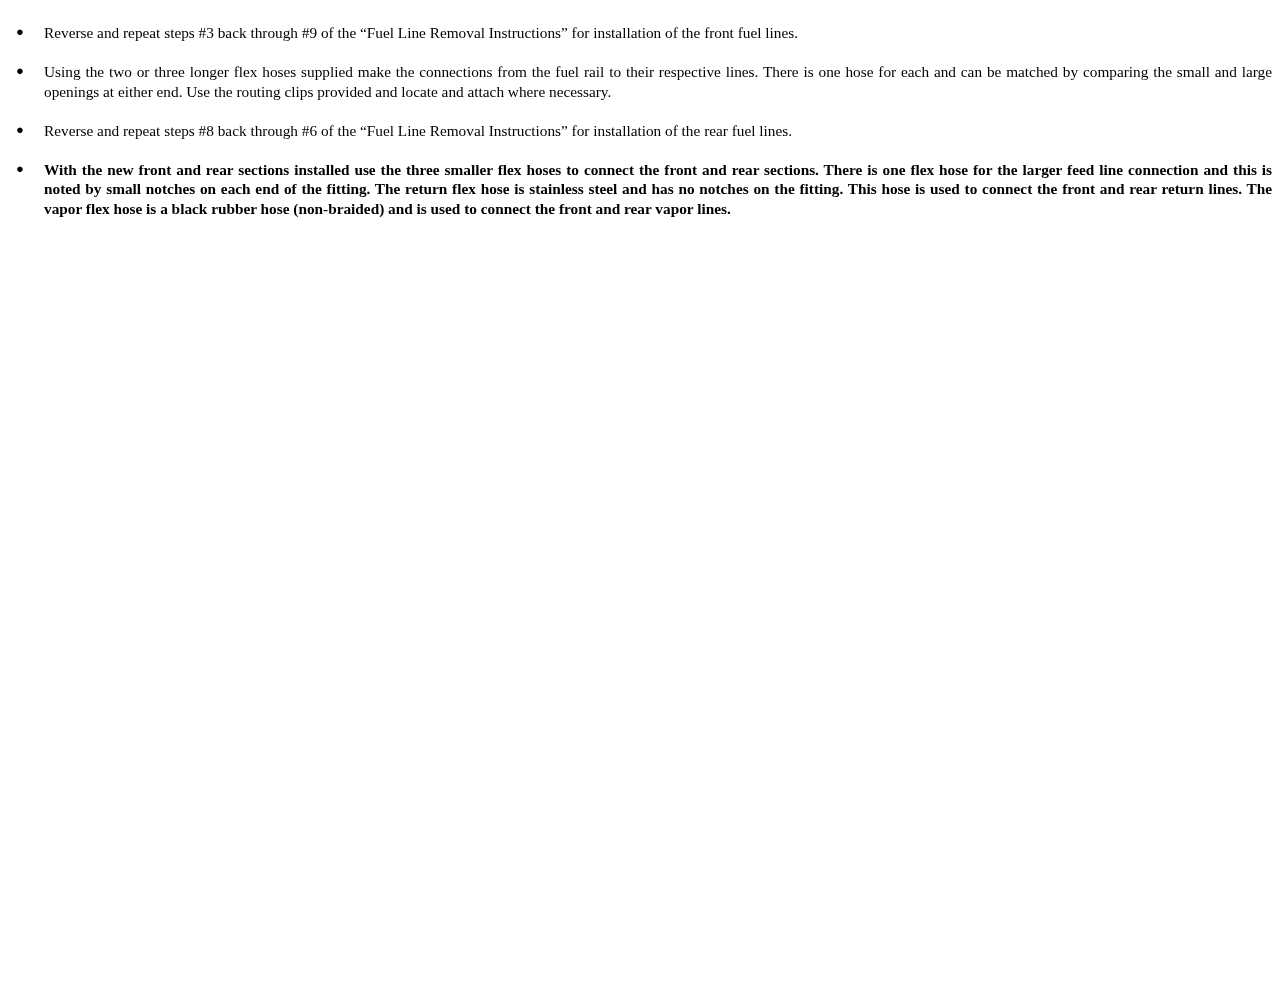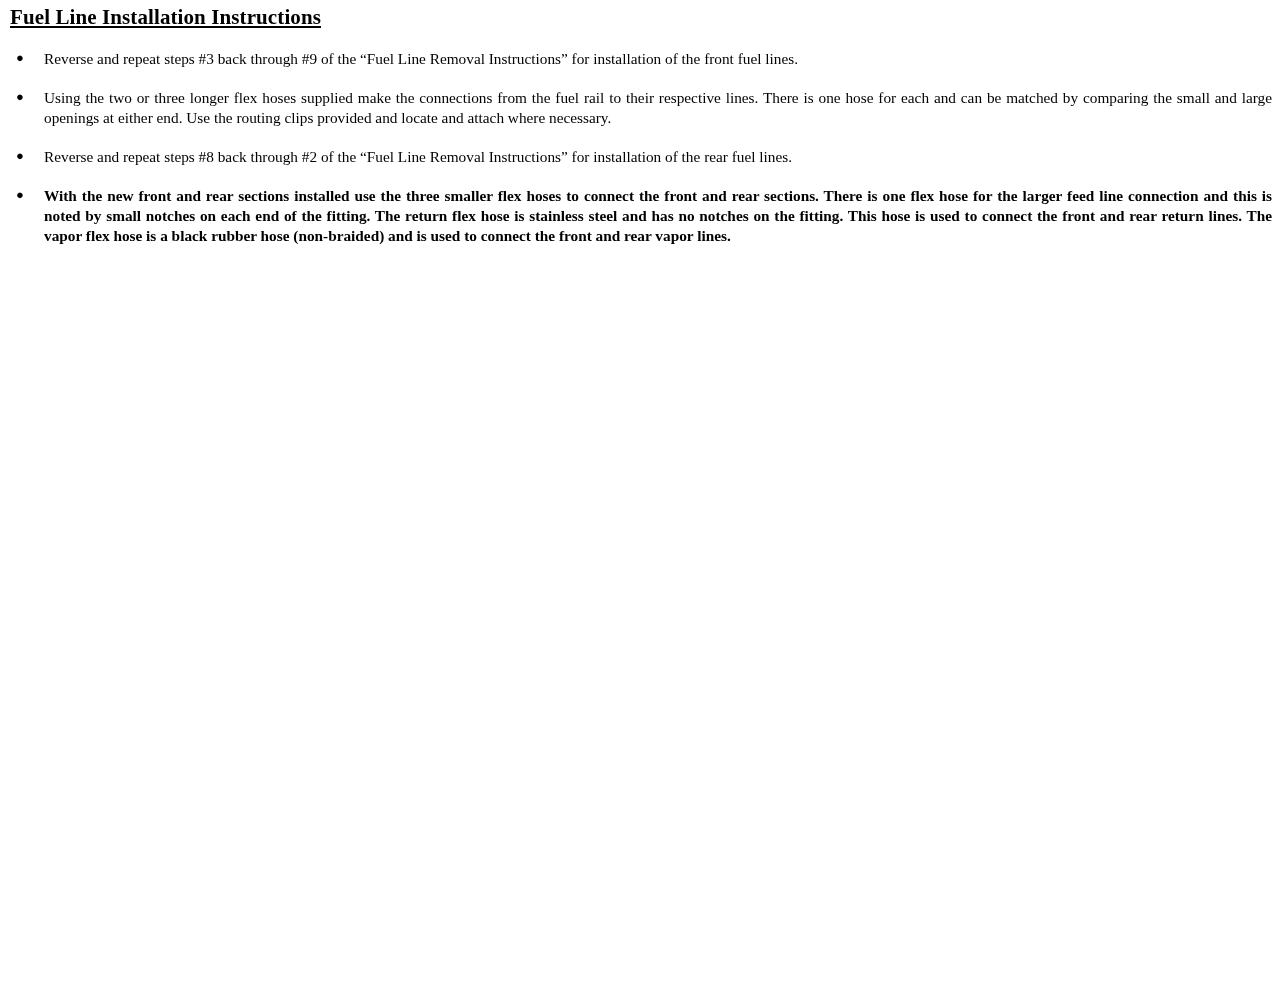--- a/index.html
+++ b/index.html
@@ -58,37 +58,36 @@
   .bullet-item:last-child .bullet-text {
     text-align: justify;
     font-weight: bold;
   }
 </style>
 </head>
 <body>
 
 <div class="page">
 
-  <h1 class="doc-title">Fuel Line Installation Instructions</h1>
 
   <ul class="bullet-list">
 
     <li class="bullet-item">
       <span class="bullet-dot">●</span>
       <span class="bullet-text">Reverse and repeat steps #3 back through #9 of the “Fuel Line Removal Instructions” for installation of the front fuel lines.</span>
     </li>
 
     <li class="bullet-item">
       <span class="bullet-dot">●</span>
       <span class="bullet-text">Using the two or three longer flex hoses supplied make the connections from the fuel rail to their respective lines. There is one hose for each and can be matched by comparing the small and large openings at either end. Use the routing clips provided and locate and attach where necessary.</span>
     </li>
 
     <li class="bullet-item">
       <span class="bullet-dot">●</span>
-      <span class="bullet-text">Reverse and repeat steps #8 back through #2 of the “Fuel Line Removal Instructions” for installation of the rear fuel lines.</span>
+      <span class="bullet-text">Reverse and repeat steps #8 back through #6 of the “Fuel Line Removal Instructions” for installation of the rear fuel lines.</span>
     </li>
 
     <li class="bullet-item">
       <span class="bullet-dot">●</span>
       <span class="bullet-text">With the new front and rear sections installed use the three smaller flex hoses to connect the front and rear sections. There is one flex hose for the larger feed line connection and this is noted by small notches on each end of the fitting. The return flex hose is stainless steel and has no notches on the fitting. This hose is used to connect the front and rear return lines. The vapor flex hose is a black rubber hose (non-braided) and is used to connect the front and rear vapor lines.</span>
     </li>
 
   </ul>
 
 </div>

